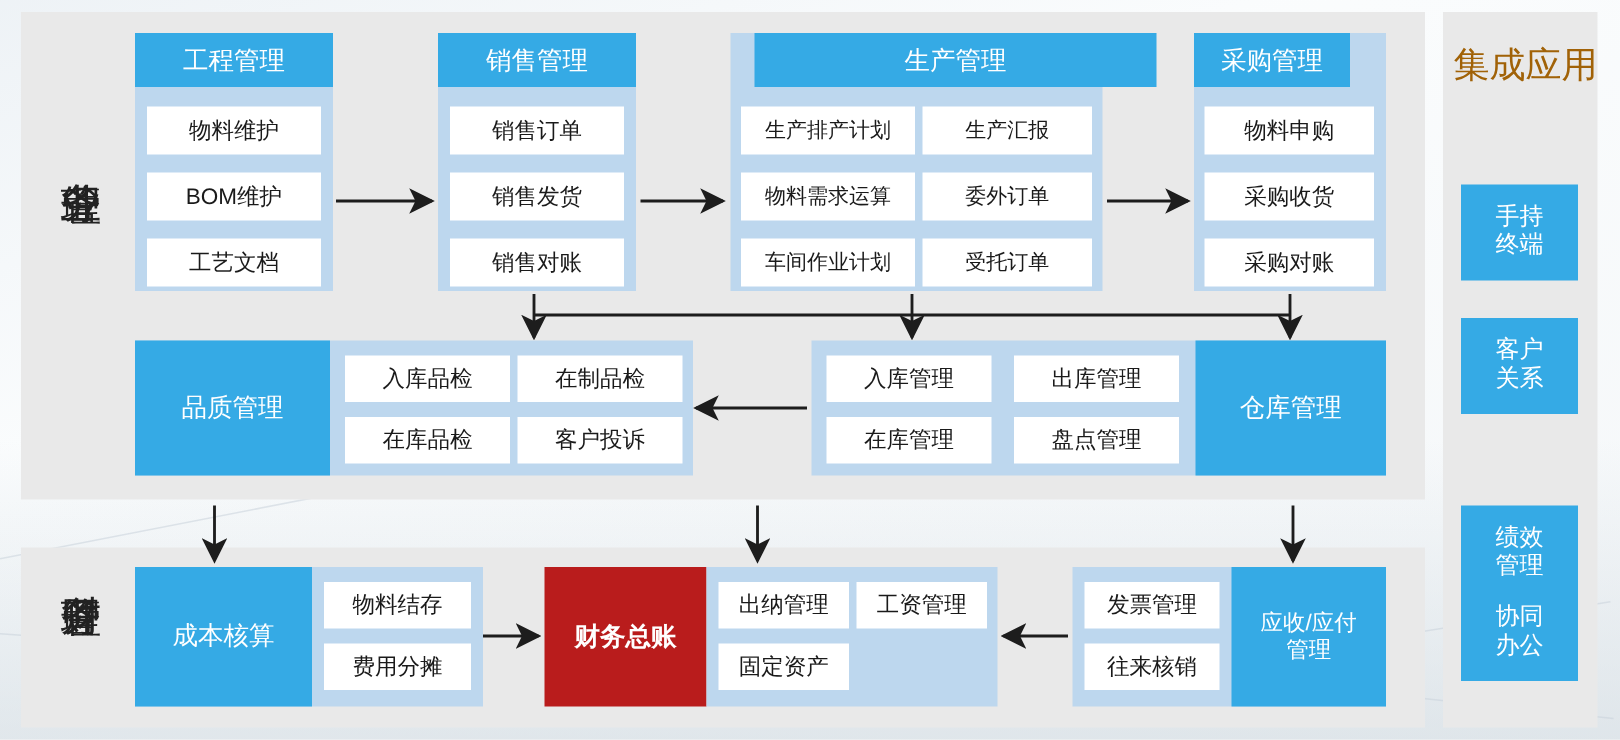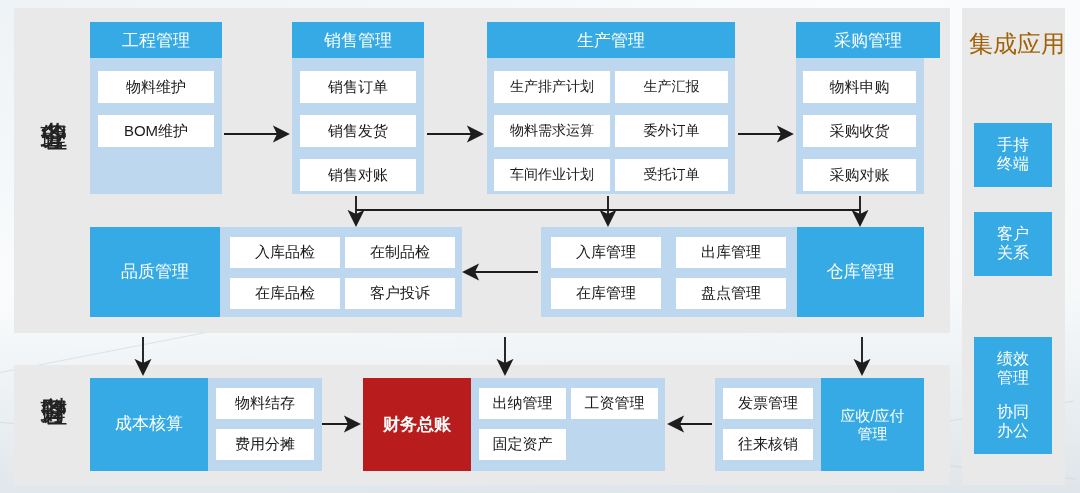--- a/index.html
+++ b/index.html
@@ -55,38 +55,39 @@
 
 <div id="stage">
 
   <div class="panel" style="left:14px;top:8px;width:936px;height:325px;"></div>
   <div class="panel-label" style="left:34px;top:100px;width:34px;">业务管理</div>
 
   <div class="mod" style="left:90px;top:22px;width:132px;height:172px;"></div>
   <div class="mod-head" style="left:90px;top:22px;width:132px;height:36px;">工程管理</div>
   <div class="cell" style="left:98px;top:71px;width:116px;height:32px;">物料维护</div>
   <div class="cell" style="left:98px;top:115px;width:116px;height:32px;">BOM维护</div>
+  <div class="cell" style="left:98px;top:159px;width:116px;height:32px;">工艺文档</div>
 
   <div class="mod" style="left:292px;top:22px;width:132px;height:172px;"></div>
   <div class="mod-head" style="left:292px;top:22px;width:132px;height:36px;">销售管理</div>
   <div class="cell" style="left:300px;top:71px;width:116px;height:32px;">销售订单</div>
   <div class="cell" style="left:300px;top:115px;width:116px;height:32px;">销售发货</div>
   <div class="cell" style="left:300px;top:159px;width:116px;height:32px;">销售对账</div>
 
   <div class="mod" style="left:487px;top:22px;width:248px;height:172px;"></div>
-  <div class="mod-head" style="left:487px;top:22px;width:248px;height:36px;">生产管理</div>
+  <div class="mod-head" style="left:503px;top:22px;width:268px;height:36px;">生产管理</div>
   <div class="cell sm" style="left:494px;top:71px;width:116px;height:32px;">生产排产计划</div>
   <div class="cell sm" style="left:615px;top:71px;width:113px;height:32px;">生产汇报</div>
   <div class="cell sm" style="left:494px;top:115px;width:116px;height:32px;">物料需求运算</div>
   <div class="cell sm" style="left:615px;top:115px;width:113px;height:32px;">委外订单</div>
   <div class="cell sm" style="left:494px;top:159px;width:116px;height:32px;">车间作业计划</div>
   <div class="cell sm" style="left:615px;top:159px;width:113px;height:32px;">受托订单</div>
 
   <div class="mod" style="left:796px;top:22px;width:128px;height:172px;"></div>
-  <div class="mod-head" style="left:796px;top:22px;width:144px;height:36px;">采购管理</div>
+  <div class="mod-head" style="left:796px;top:22px;width:104px;height:36px;">采购管理</div>
   <div class="cell" style="left:803px;top:71px;width:113px;height:32px;">物料申购</div>
   <div class="cell" style="left:803px;top:115px;width:113px;height:32px;">采购收货</div>
   <div class="cell" style="left:803px;top:159px;width:113px;height:32px;">采购对账</div>
 
   <div class="mod" style="left:90px;top:227px;width:372px;height:90px;"></div>
   <div class="side-head" style="left:90px;top:227px;width:130px;height:90px;font-size:17px;">品质管理</div>
   <div class="cell" style="left:230px;top:237px;width:110px;height:31px;">入库品检</div>
   <div class="cell" style="left:345px;top:237px;width:110px;height:31px;">在制品检</div>
   <div class="cell" style="left:230px;top:278px;width:110px;height:31px;">在库品检</div>
   <div class="cell" style="left:345px;top:278px;width:110px;height:31px;">客户投诉</div>

